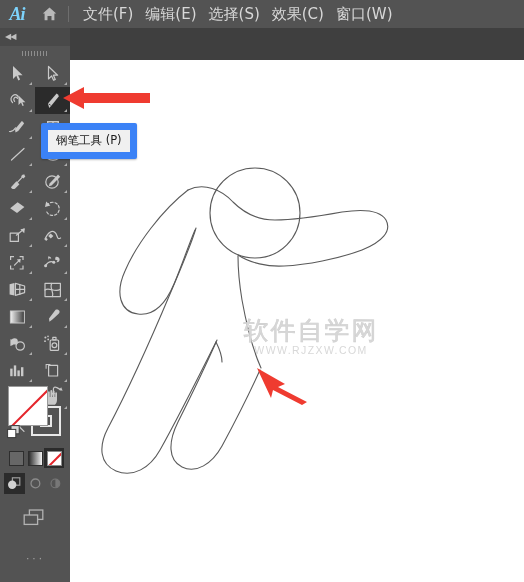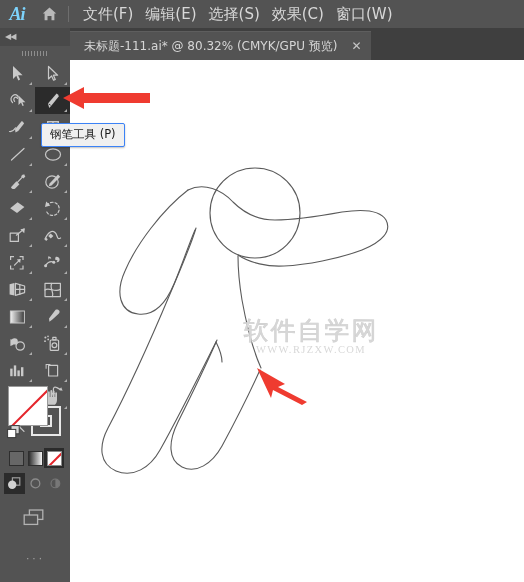--- a/index.html
+++ b/index.html
@@ -157,27 +157,27 @@
     position:absolute;left:151px;top:258px;width:180px;
     pointer-events:none;user-select:none;text-align:center;
   }
   .wm-cn{
     font-size:25px;color:#d8d8d8;letter-spacing:2px;line-height:1;
     font-family:"DejaVu Sans","Liberation Sans",sans-serif;
     -webkit-text-stroke:0.6px #cfcfcf;
   }
   .wm-en{
     font-size:10.5px;color:#d8d8d8;letter-spacing:1.4px;margin-top:1px;
-    font-family:Liberation Serif, serif;
+    font-family:Liberation Sans, sans-serif;
   }
 
   
   .tooltip{
     position:absolute;left:41px;top:123px;
-    background:#f0f0f0;border:1px solid #3b82f6;border-radius:2px;
+    background:#f0f0f0;border:7px solid #3b82f6;border-radius:2px;
     padding:3px 8px 4px 8px;
     color:#1a1a1a;font-size:11.5px;white-space:nowrap;
     font-family:"DejaVu Sans","Liberation Sans",sans-serif;
     box-shadow:0 1px 2px rgba(0,0,0,.25);
     z-index:50;
   }
 </style>
 </head>
 <body>
 
@@ -197,24 +197,20 @@
     <div class="menu-item">效果(C)</div>
     <div class="menu-item">窗口(W)</div>
   </div>
 
   <div class="tabbar">
     <div class="panel-collapse">
       <span class="chev">◀◀</span>
     </div>
     <div class="tool-grip">
       <div class="grip-dots"></div>
-    </div>
-    <div class="doc-tab">
-      <span class="doc-tab-title">未标题-111.ai* @ 80.32% (CMYK/GPU 预览)</span>
-      <span class="doc-tab-close">✕</span>
     </div>
   </div>
 
   <div class="toolbar">
     <div class="tools-grid">
 
       <div class="tool">
         <svg width="16" height="17" viewBox="0 0 16 17">
             <path class="icf" d="M3 1 L3 14 L6.3 10.8 L8.3 15.4 L10.1 14.6 L8.1 10.2 L12.6 10.2 Z"></path>
           </svg>

